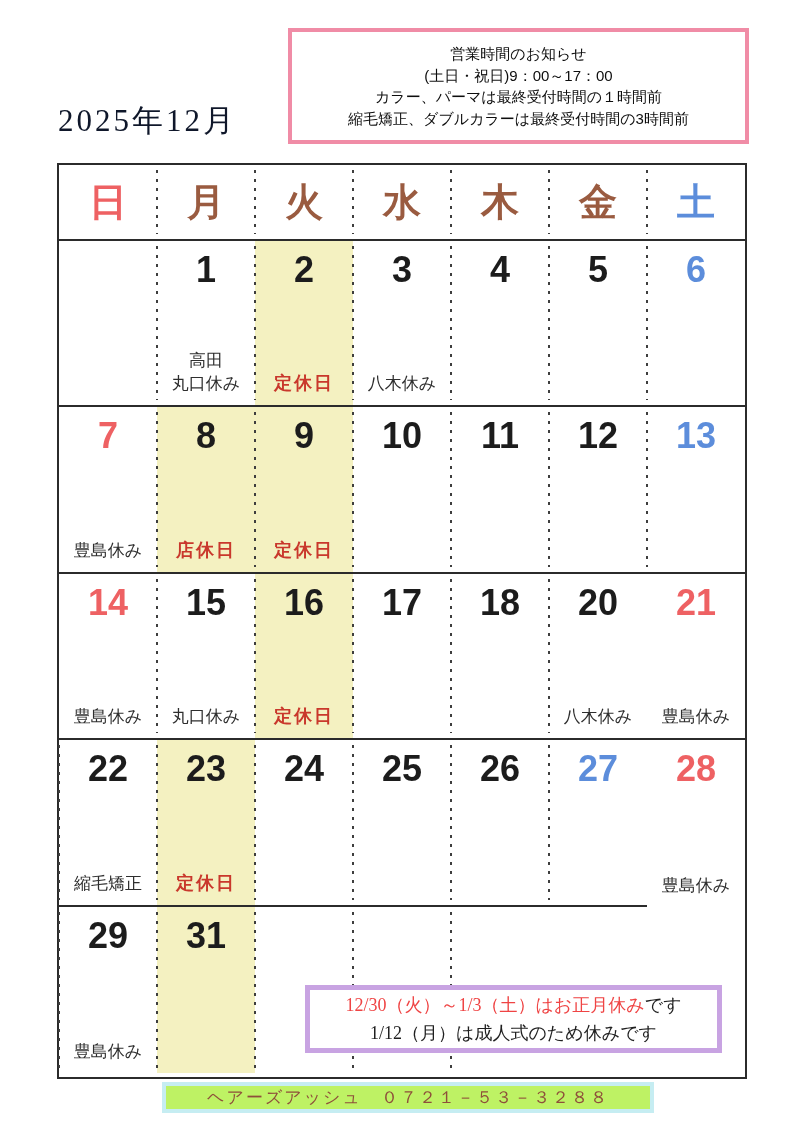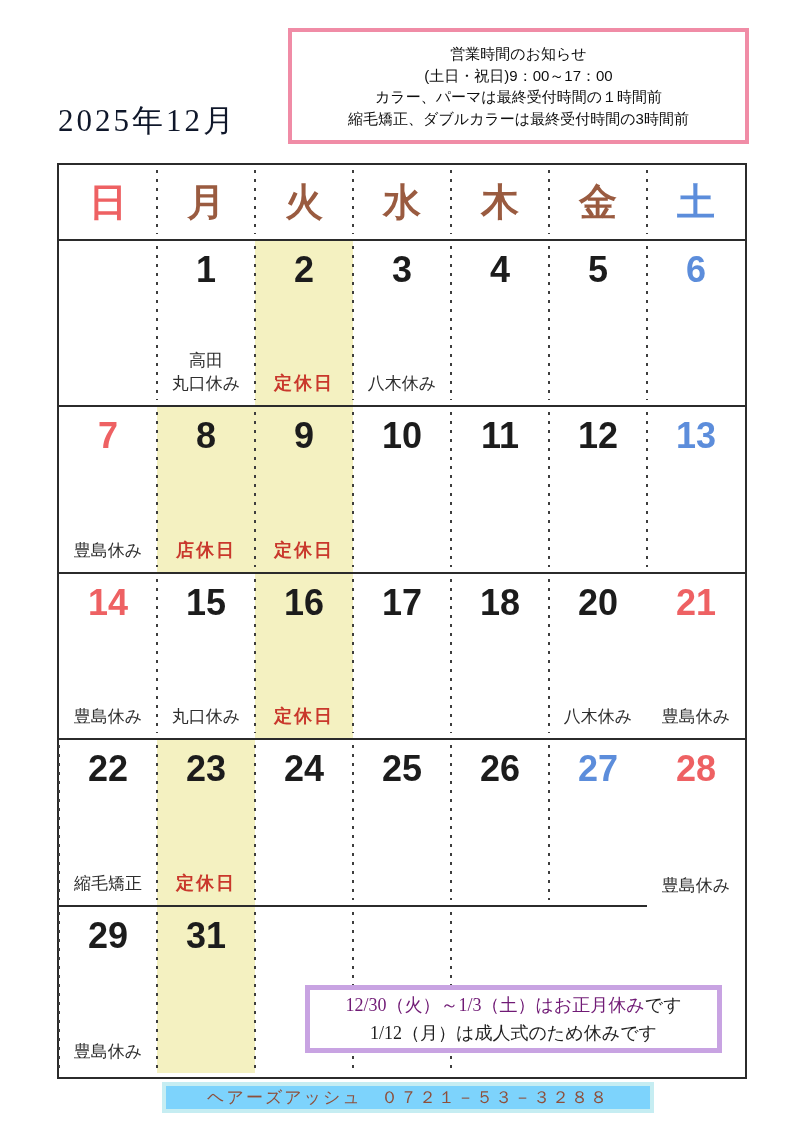--- a/index.html
+++ b/index.html
@@ -45,24 +45,24 @@
   .notes{position:absolute;left:0;right:0;bottom:10px;text-align:center;
     font-family:"Liberation Serif","DejaVu Serif",serif;
     font-size:17px;line-height:23px;color:#2e2e2e;}
   .holiday{color:var(--holiday);font-size:18px;letter-spacing:2px;font-weight:bold;}
 
   .newyear-box{position:absolute;left:305px;top:985px;width:417px;height:68px;
     box-sizing:border-box;border:5px solid var(--purple);background:#fff;z-index:5;
     display:flex;flex-direction:column;justify-content:center;text-align:center;
     font-family:"Liberation Serif","DejaVu Serif",serif;
     font-size:18px;line-height:28px;color:#1f1f1f;}
-  .newyear-red{color:#701a75;}
+  .newyear-red{color:#ef4444;}
 
   .footer-box{position:absolute;left:162px;top:1082px;width:492px;height:31px;
-    box-sizing:border-box;border:4px solid var(--cyan);background:#7dd3fc;
+    box-sizing:border-box;border:4px solid var(--cyan);background:#bef264;
     display:flex;align-items:center;justify-content:center;
     font-family:"Liberation Serif","DejaVu Serif",serif;
     font-size:17px;letter-spacing:2px;color:var(--footer-col);}
 </style>
 </head>
 <body>
 
 <div class="page">
 
   <div class="page-title">2025年12月</div>

